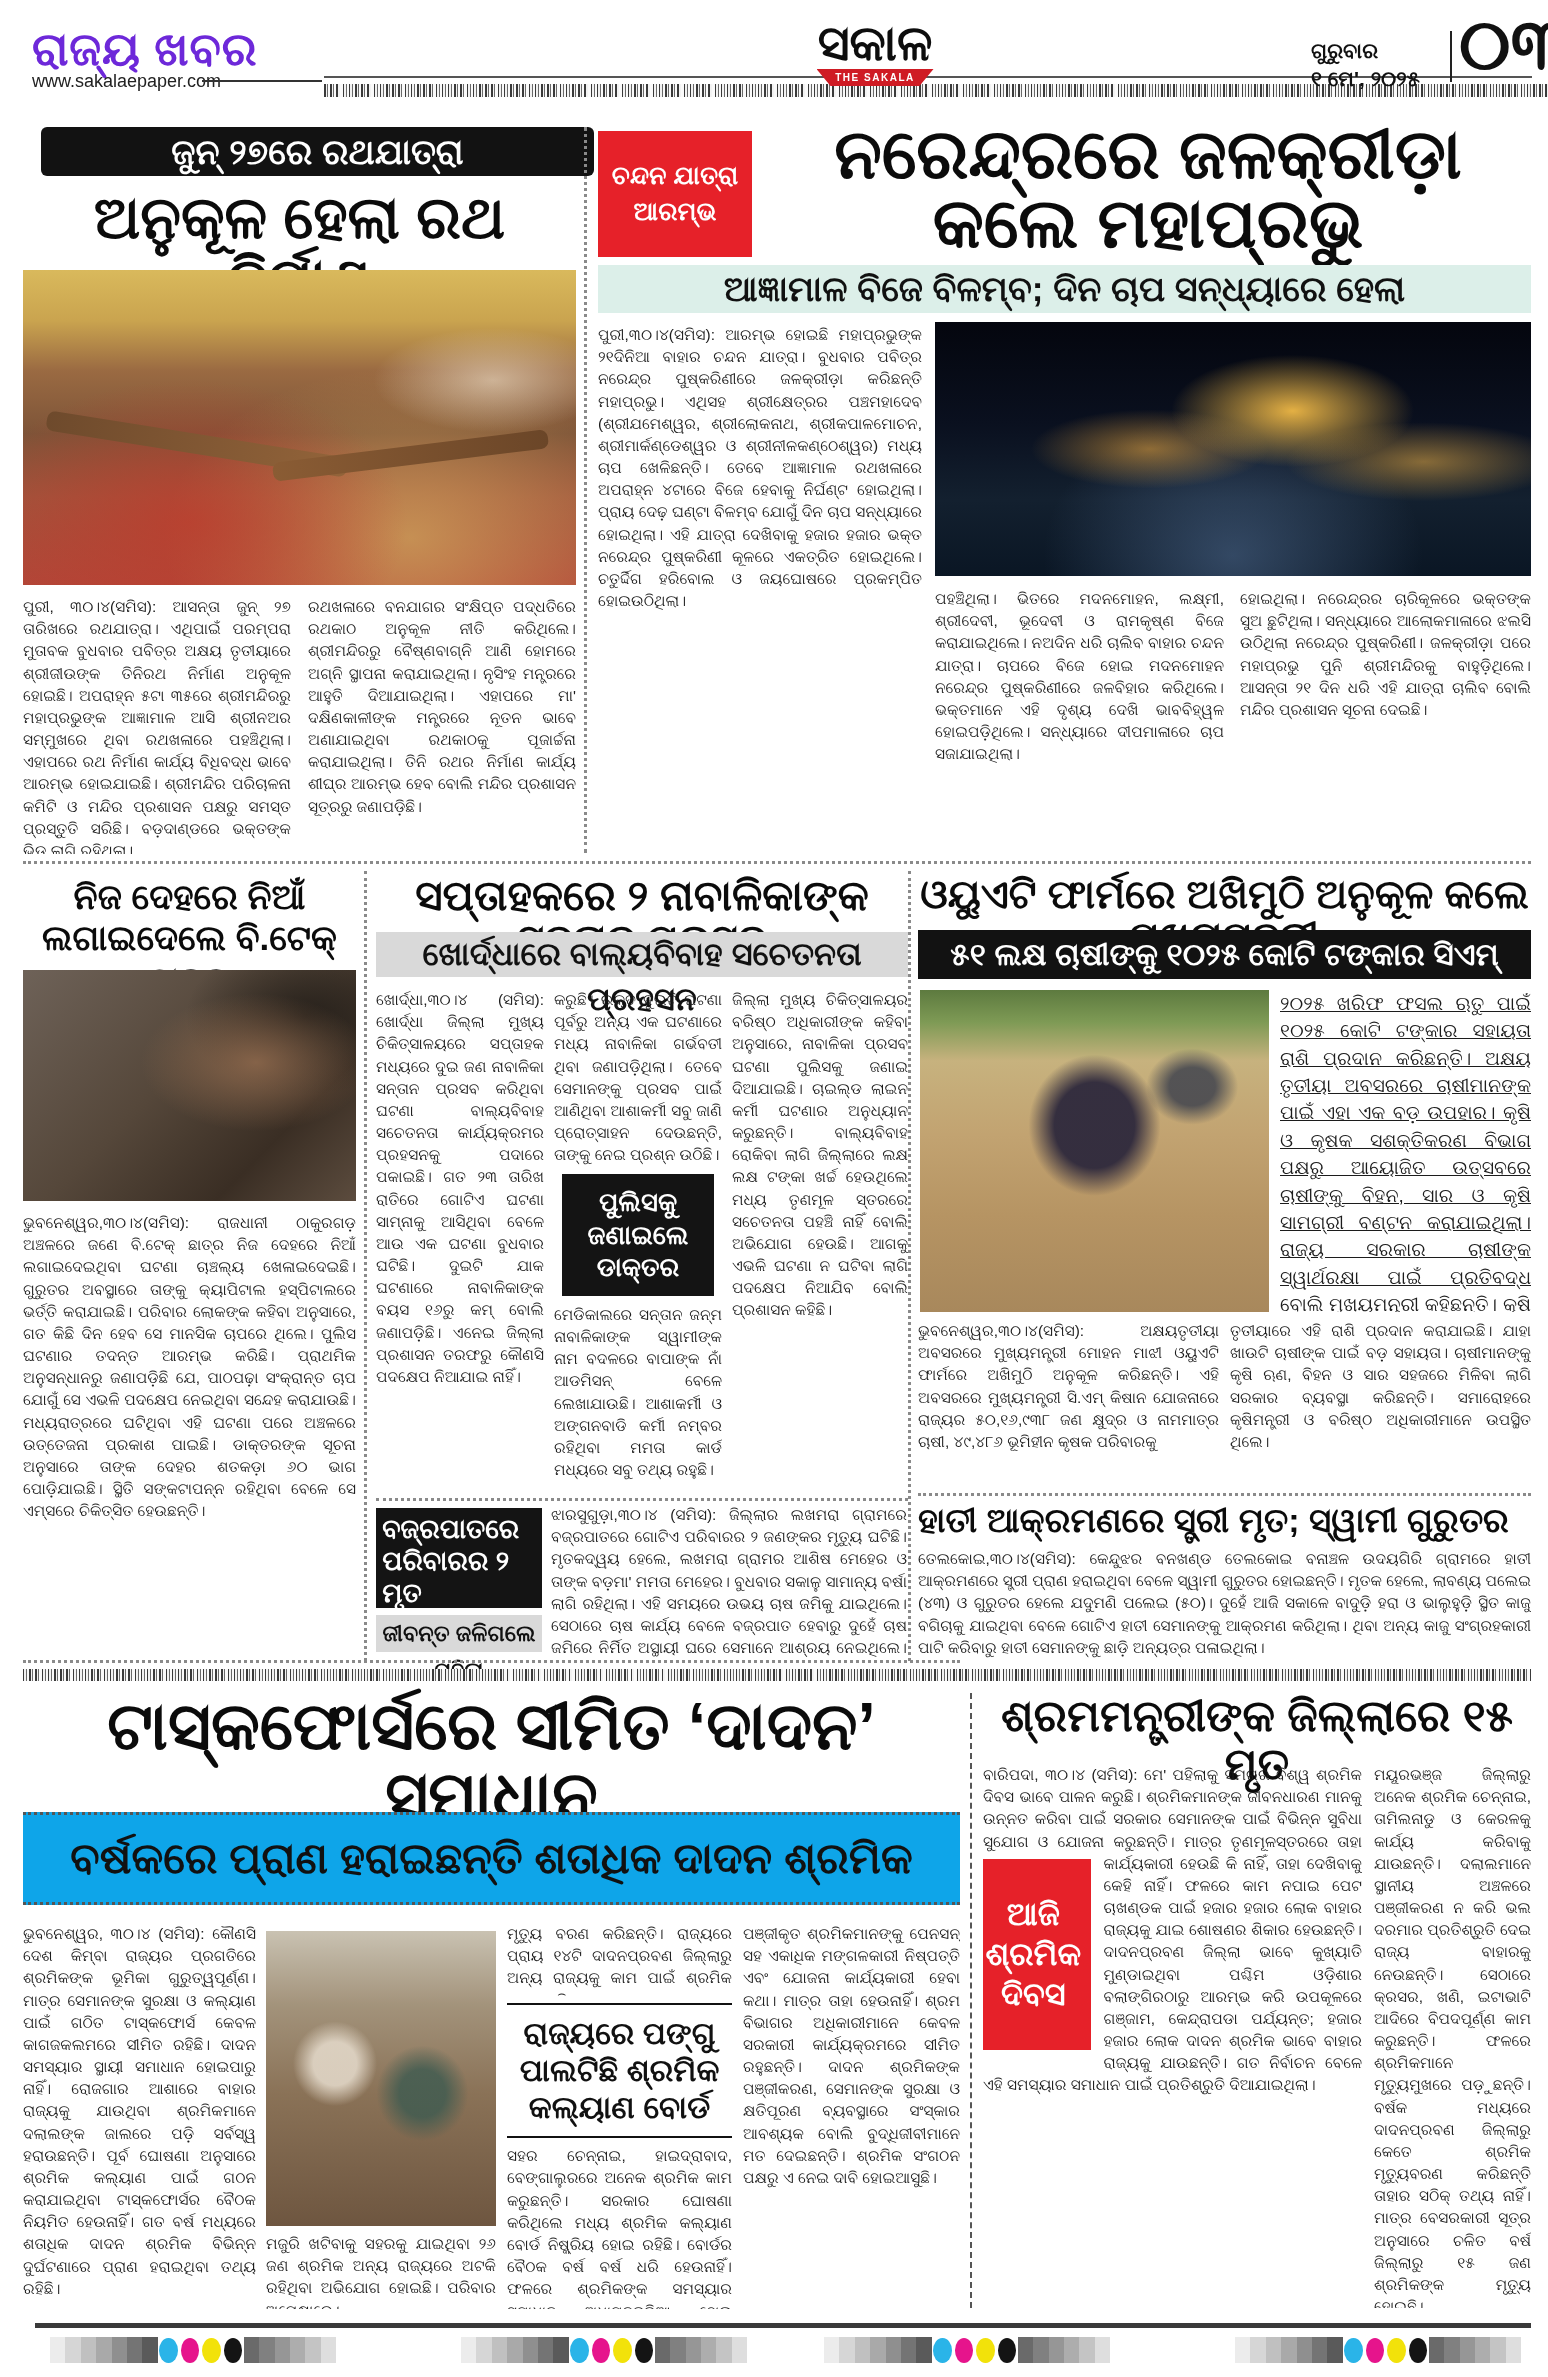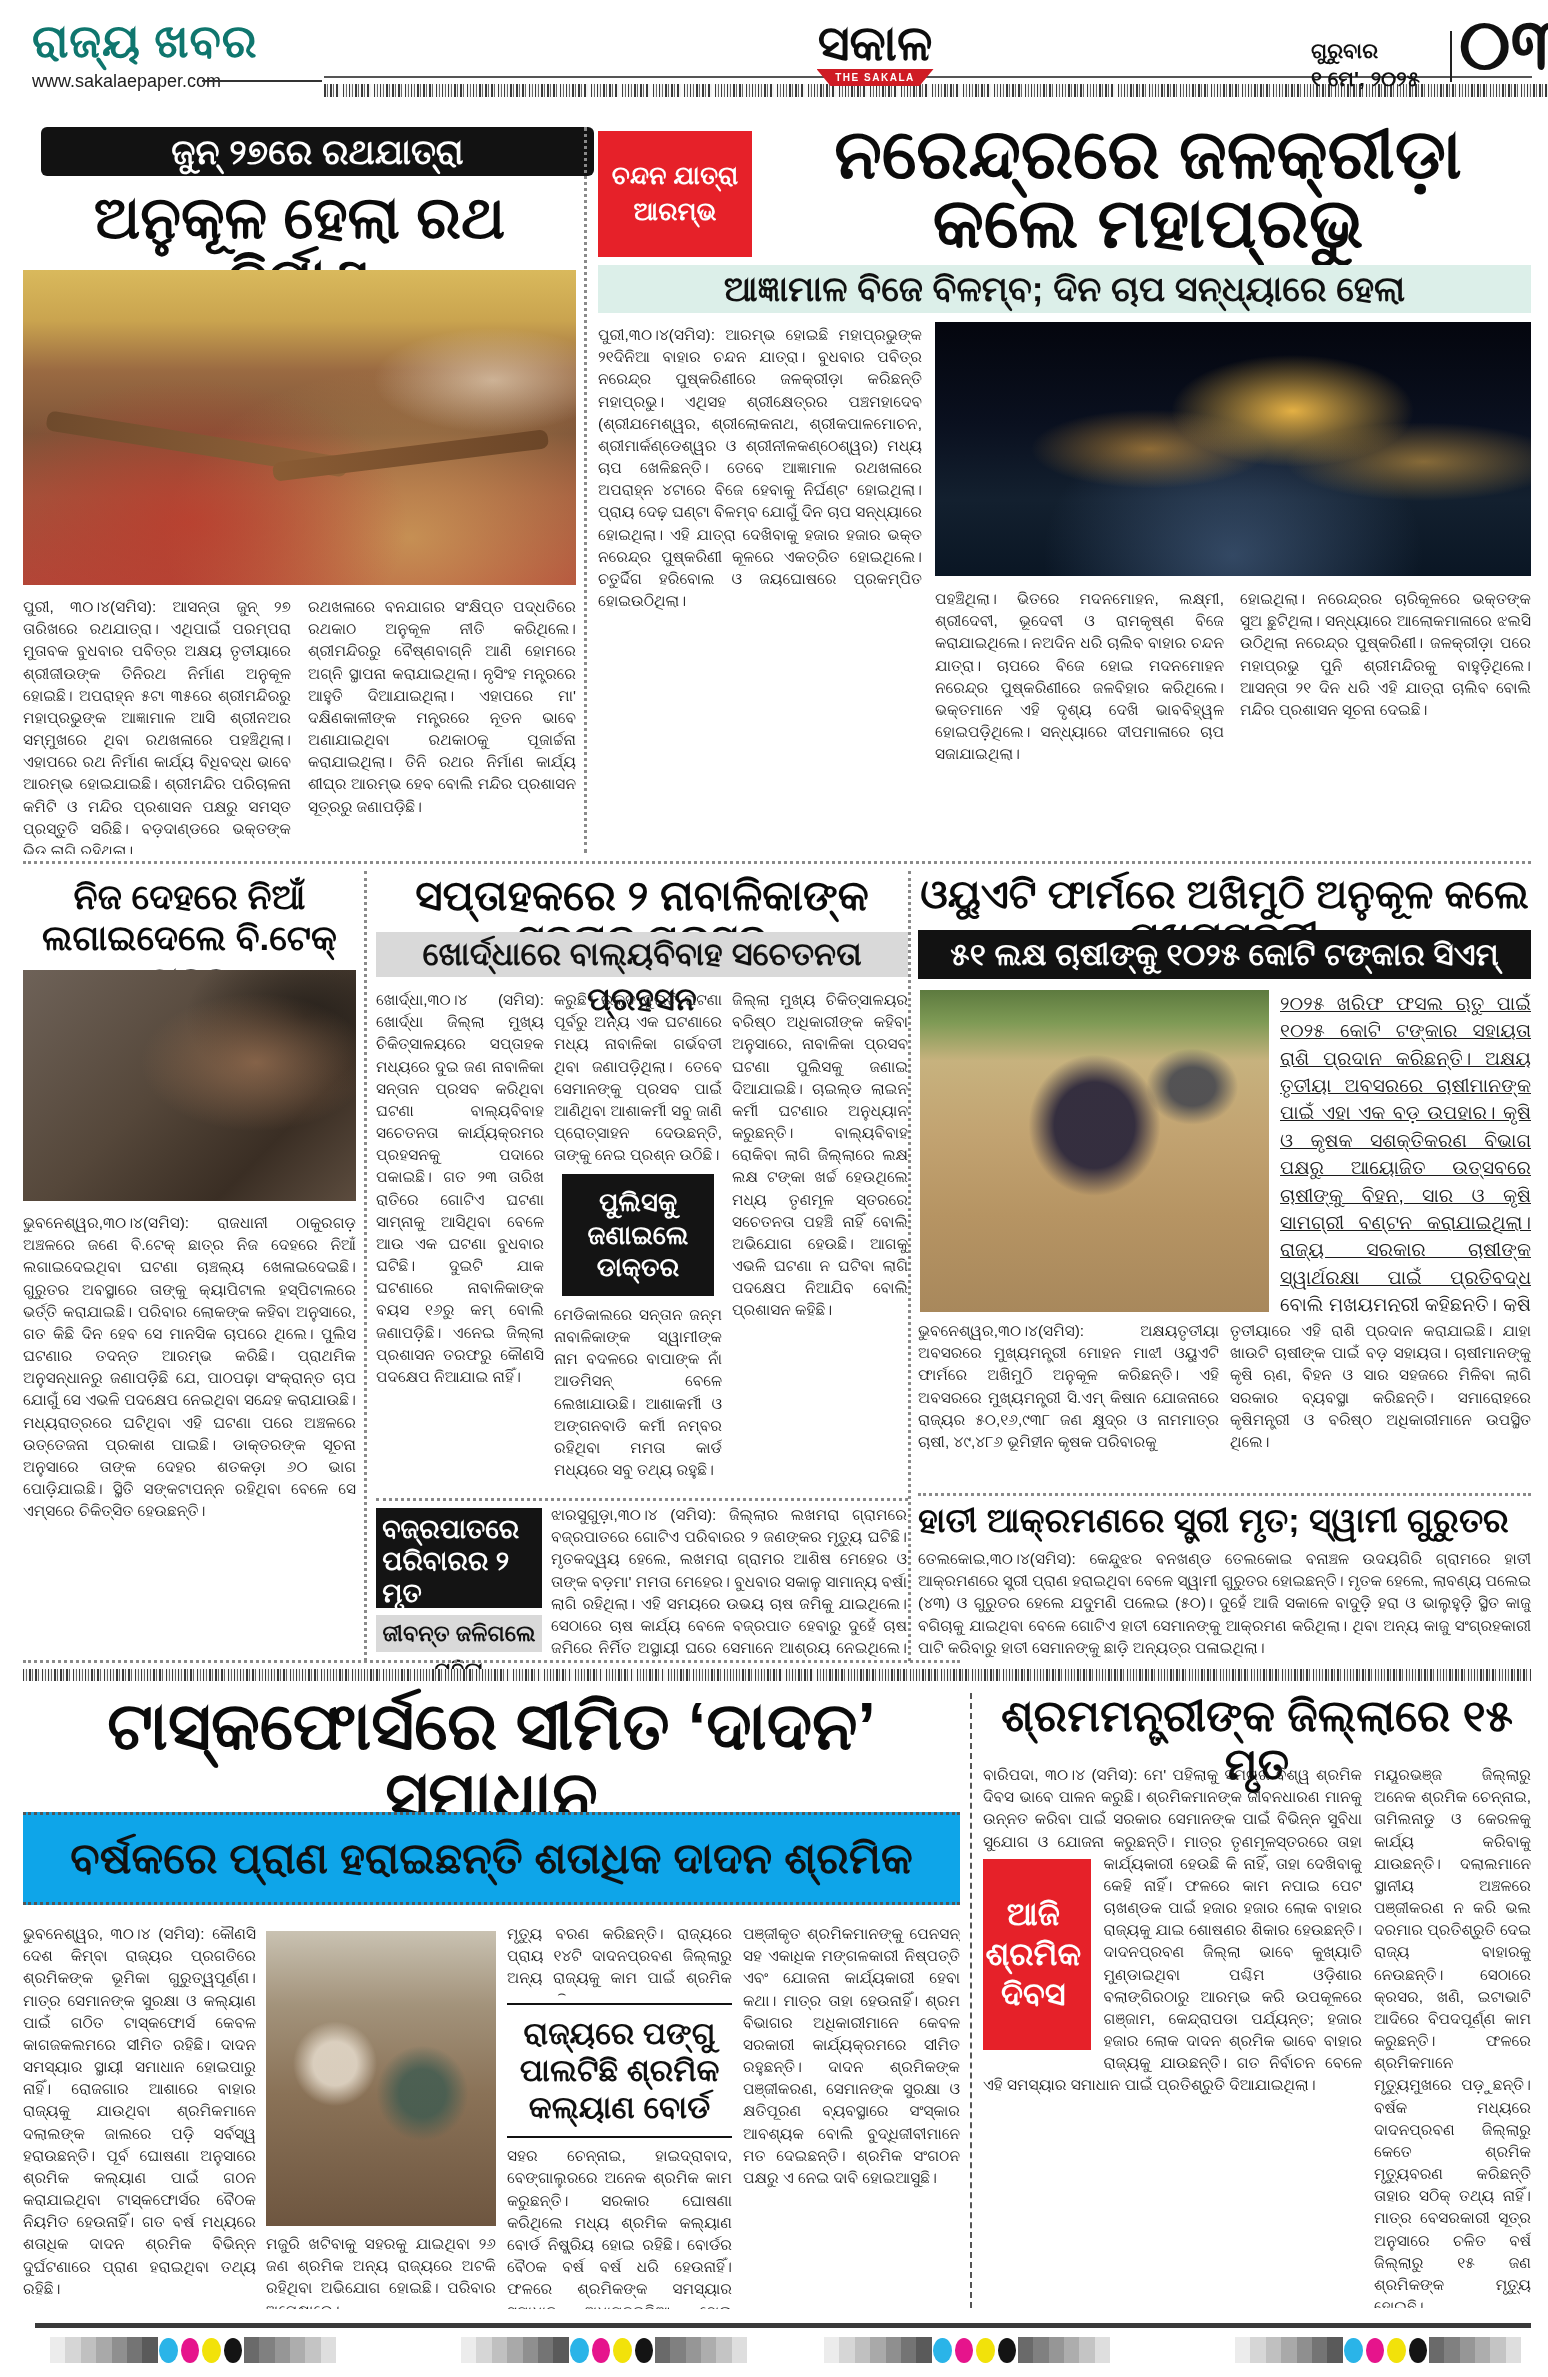--- a/index.html
+++ b/index.html
@@ -1,21 +1,21 @@
 <!DOCTYPE html>
 <html style="font-size:12.3px"><head>
 <meta charset="utf-8">
 <style>
   html,body{margin:0;padding:0;background:#ffffff;}
   .page{position:relative;width:1548px;height:2377px;background:#fff;overflow:hidden;
         font-family:"Liberation Sans",sans-serif;color:#111;}
   .abs{position:absolute;}
 
   
-  .sec-title{left:32px;top:14px;font-size:46px;font-weight:bold;color:#0f766e;letter-spacing:0.8px;}
+  .sec-title{left:32px;top:22px;font-size:46px;font-weight:bold;color:#6d28d9;letter-spacing:0.8px;}
   .website{left:32px;top:71px;font-size:18px;color:#222;}
   .web-dash{left:202px;top:80px;width:120px;height:2.3px;background:#333;}
   .top-rule{left:324px;top:76px;width:1208px;height:2.3px;background:#555;}
   .barcode{background:repeating-linear-gradient(90deg,#3a3a3a 0 1.5px,#f2f2f2 1.5px 3.1px,#6a6a6a 3.1px 3.9px,#fafafa 3.9px 6.2px);}
   .top-barcode{left:324px;top:84px;width:1225px;height:13px;}
   .masthead{left:807px;top:18.5px;width:136px;text-align:center;}
   .masthead-word{font-size:49px;font-weight:bold;color:#0d0d0d;line-height:1;}
   .masthead-ribbon{margin:1.5px auto 0;width:117px;height:17px;background:#cf1b24;color:#fff;
       font-size:10px;font-weight:bold;line-height:17px;text-align:center;letter-spacing:1.5px;
       clip-path:polygon(0 0,100% 0,88% 100%,12% 100%);}

